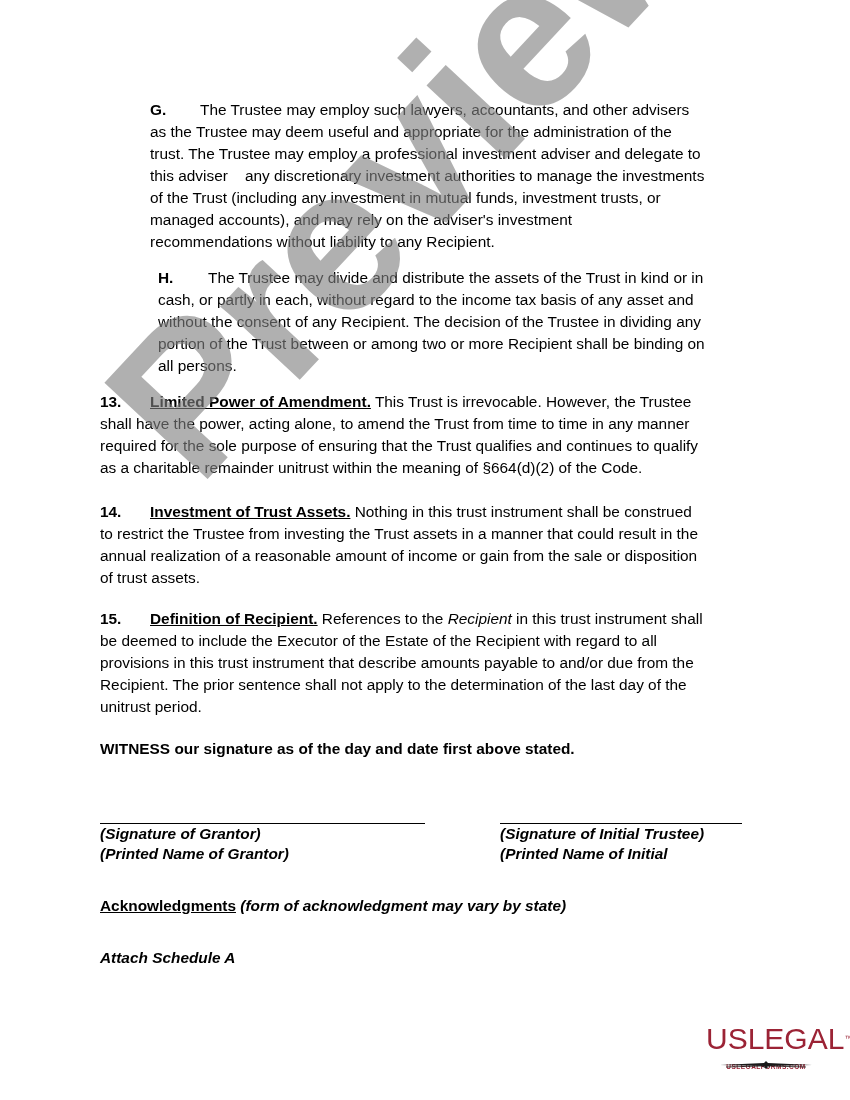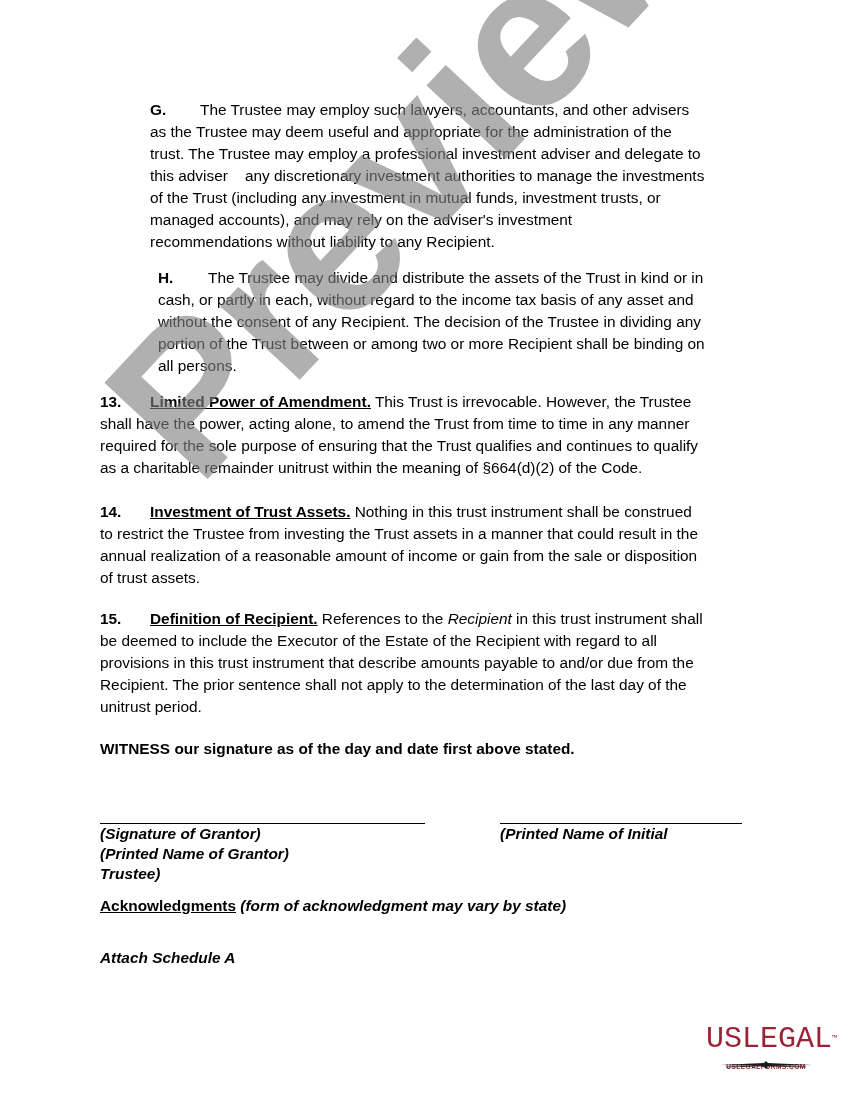--- a/index.html
+++ b/index.html
@@ -11,21 +11,21 @@
   .b { font-weight: bold; text-decoration: underline; }
   .i { font-style: italic; }
   .bi { font-weight: bold; font-style: italic; }
   .label { display: inline-block; width: 50px; font-weight: bold; }
   .sigline { position: absolute; height: 1px; background: #000; }
   .watermark { position: absolute; left: 60px; top: 360px; font-family: "Liberation Sans", sans-serif;
                font-weight: bold; font-size: 205px; color: rgba(128,128,128,0.62);
                transform: rotate(-47deg); transform-origin: left top; white-space: nowrap; pointer-events: none;
                letter-spacing: -2px; }
   .logo { position: absolute; left: 706px; top: 1024px; width: 120px; text-align: center; }
-  .logo-main { font-family: Liberation Mono, monospace; color: #9b2335; font-size: 30px; line-height: 30px; letter-spacing: 0px; }
+  .logo-main { font-family: Liberation Sans, sans-serif; color: #9b2335; font-size: 30px; line-height: 30px; letter-spacing: 0px; }
   .logo-main .tm { font-size: 8px; vertical-align: top; color: #9b2335; }
   .logo-wing { height: 8px; position: relative; margin-top: 1px; }
   .logo-sub { font-family: "Liberation Sans", sans-serif; color: #9b2335; font-size: 6.5px; letter-spacing: 0.5px; font-weight: bold; }
 </style>
 </head>
 <body>
 
 <div class="page">
 
   <div class="block" style="left:150px; top:99px;">
@@ -71,23 +71,23 @@
   <div class="block" style="left:100px; top:738px;font-weight:bold;">
     <div class="line">WITNESS our signature as of the day and date first above stated.</div>
   </div>
 
   <div class="sigline" style="left:100px; top:823px; width:325px;"></div>
   <div class="sigline" style="left:500px; top:823px; width:242px;"></div>
 
   <div class="block" style="left:100px; top:824px; line-height:20px;">
     <div class="bi" style="height:20px;">(Signature of Grantor)</div>
     <div class="bi" style="height:20px;">(Printed Name of Grantor)</div>
-    <div class="bi" style="height:20px;">Trustee)</div>
   </div>
   <div class="block" style="left:500px; top:824px; line-height:20px;">
+    <div class="bi" style="height:20px;">(Signature of Initial Trustee)</div>
     <div class="bi" style="height:20px;">(Printed Name of Initial</div>
   </div>
 
   <div class="block" style="left:100px; top:895px;">
     <div class="line"><span class="b">Acknowledgments</span><span class="bi" style="white-space:pre;"> (form of acknowledgment may vary by state)</span></div>
   </div>
 
   <div class="block" style="left:100px; top:947px;">
     <div class="line bi">Attach Schedule A</div>
   </div>

